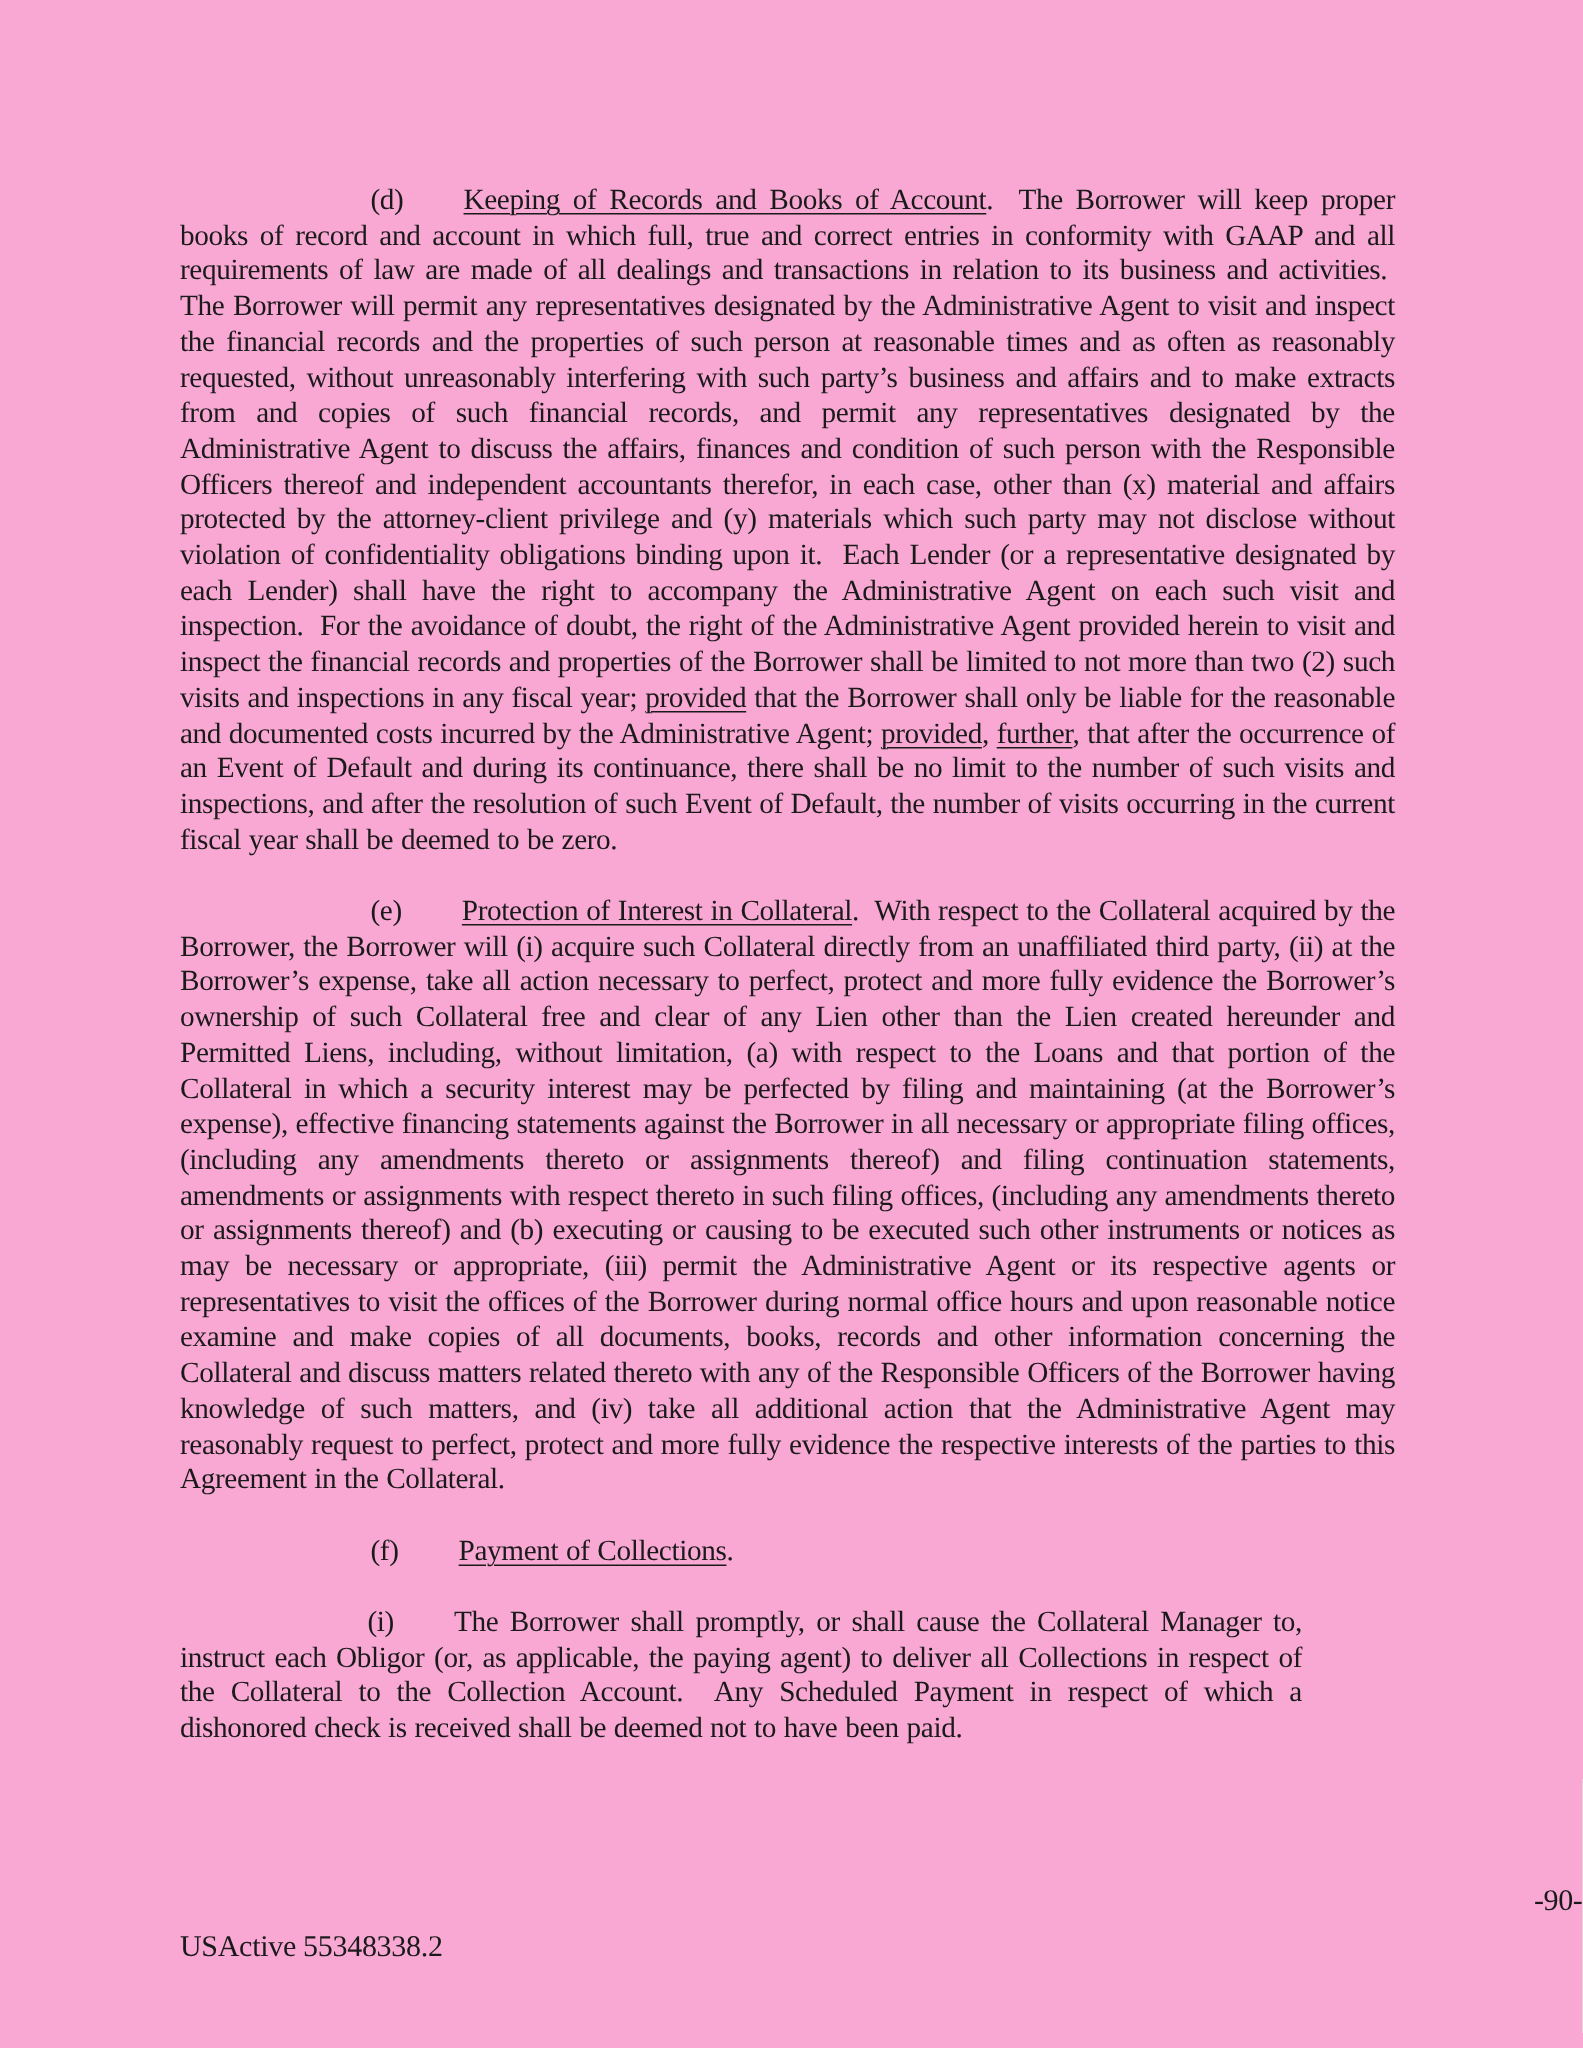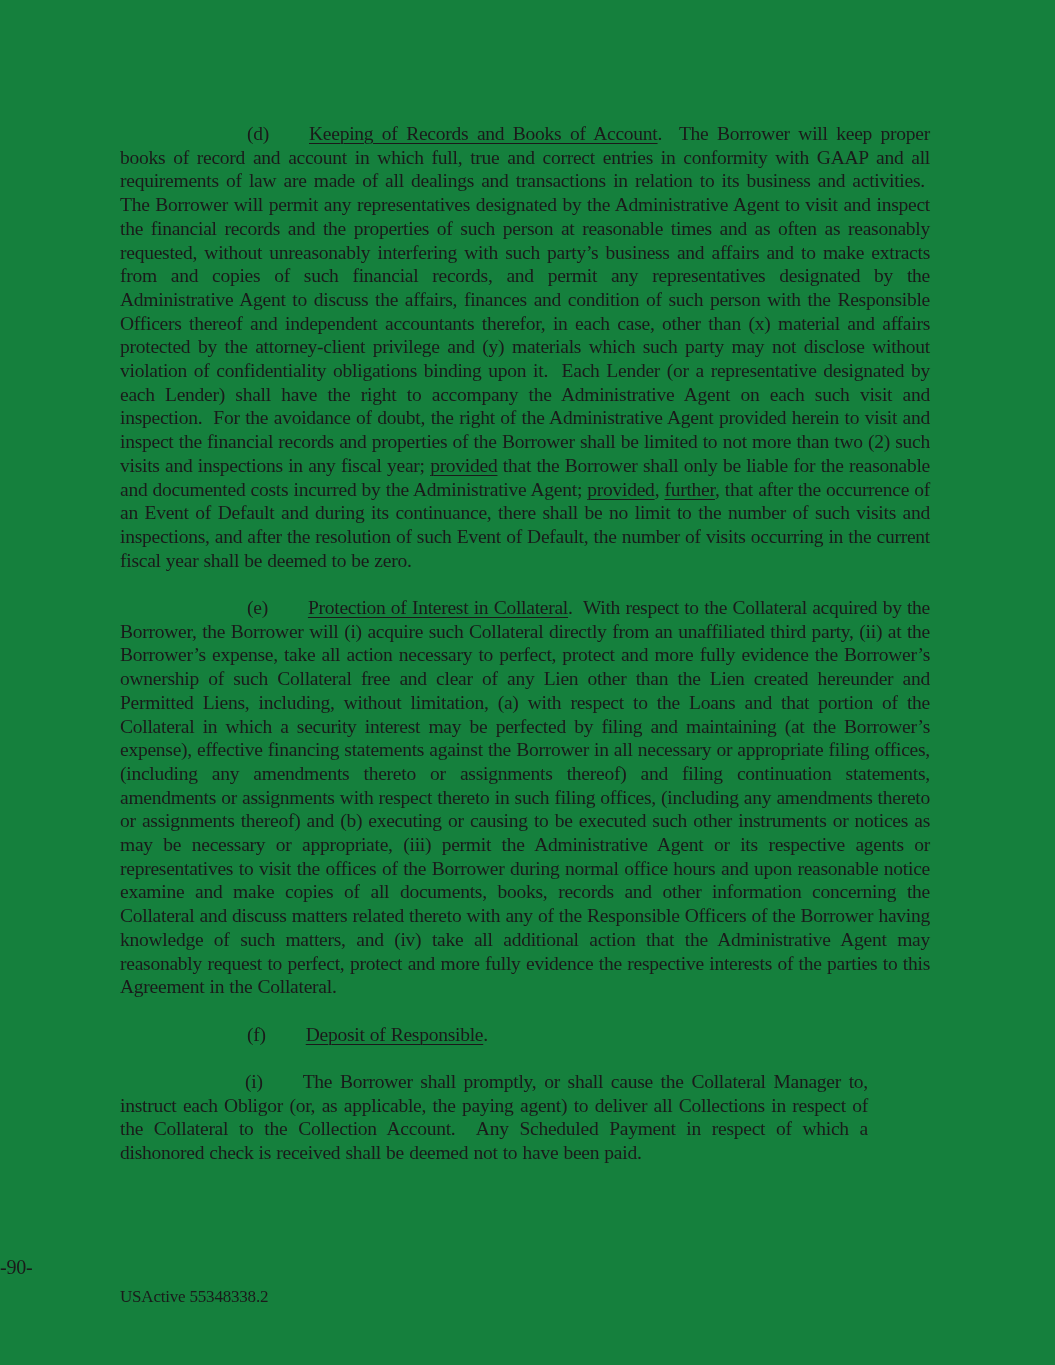--- a/index.html
+++ b/index.html
@@ -4,21 +4,21 @@
 <style>
   html, body {
     margin: 0;
     padding: 0;
     background: #e8e8e8;
   }
   .page {
     position: relative;
     width: 1055px;
     height: 1365px;
-    background: #15803d;
+    background: #f9a8d4;
     overflow: hidden;
     font-family: "Liberation Serif", "DejaVu Serif", serif;
     color: #1a1a1a;
   }
   .content {
     position: absolute;
     left: 120px;
     top: 122px;
     width: 810px;
   }
@@ -42,38 +42,38 @@
   .u {
     text-decoration: underline;
     text-underline-offset: 2.5px;
     text-decoration-thickness: 1.4px;
   }
   .page-number {
     position: absolute;
     top: 1256px;
     left: 0;
     width: 100%;
-    text-align: left;
+    text-align: right;
     font-size: 20px;
     letter-spacing: -0.25px;
   }
   .doc-id {
     position: absolute;
     top: 1287px;
     left: 120px;
-    font-size: 17px;
+    font-size: 20px;
     letter-spacing: -0.2px;
     text-align: right;
   }
 </style>
 </head>
 <body>
 
 <div class="page">
   <div class="content">
       <p class="para"><span>(d)</span><span class="tab"></span><span class="u">Keeping of Records and Books of Account</span><span>.&nbsp; The Borrower will keep proper books of record and account in which full, true and correct entries in conformity with GAAP and all requirements of law are made of all dealings and transactions in relation to its business and activities.&nbsp; The Borrower will permit any representatives designated by the Administrative Agent to visit and inspect the financial records and the properties of such person at reasonable times and as often as reasonably requested, without unreasonably interfering with such party’s business and affairs and to make extracts from and copies of such financial records, and permit any representatives designated by the Administrative Agent to discuss the affairs, finances and condition of such person with the Responsible Officers thereof and independent accountants therefor, in each case, other than (x) material and affairs protected by the attorney-client privilege and (y) materials which such party may not disclose without violation of confidentiality obligations binding upon it.&nbsp; Each Lender (or a representative designated by each Lender) shall have the right to accompany the Administrative Agent on each such visit and inspection.&nbsp; For the avoidance of doubt, the right of the Administrative Agent provided herein to visit and inspect the financial records and properties of the Borrower shall be limited to not more than two (2) such visits and inspections in any fiscal year; </span><span class="u">provided</span><span> that the Borrower shall only be liable for the reasonable and documented costs incurred by the Administrative Agent; </span><span class="u">provided</span><span>, </span><span class="u">further</span><span>, that after the occurrence of an Event of Default and during its continuance, there shall be no limit to the number of such visits and inspections, and after the resolution of such Event of Default, the number of visits occurring in the current fiscal year shall be deemed to be zero.</span></p>
       <p class="para"><span>(e)</span><span class="tab"></span><span class="u">Protection of Interest in Collateral</span><span>.&nbsp; With respect to the Collateral acquired by the Borrower, the Borrower will (i) acquire such Collateral directly from an unaffiliated third party, (ii) at the Borrower’s expense, take all action necessary to perfect, protect and more fully evidence the Borrower’s ownership of such Collateral free and clear of any Lien other than the Lien created hereunder and Permitted Liens, including, without limitation, (a) with respect to the Loans and that portion of the Collateral in which a security interest may be perfected by filing and maintaining (at the Borrower’s expense), effective financing statements against the Borrower in all necessary or appropriate filing offices, (including any amendments thereto or assignments thereof) and filing continuation statements, amendments or assignments with respect thereto in such filing offices, (including any amendments thereto or assignments thereof) and (b) executing or causing to be executed such other instruments or notices as may be necessary or appropriate, (iii) permit the Administrative Agent or its respective agents or representatives to visit the offices of the Borrower during normal office hours and upon reasonable notice examine and make copies of all documents, books, records and other information concerning the Collateral and discuss matters related thereto with any of the Responsible Officers of the Borrower having knowledge of such matters, and (iv) take all additional action that the Administrative Agent may reasonably request to perfect, protect and more fully evidence the respective interests of the parties to this Agreement in the Collateral.</span></p>
-      <p class="para"><span>(f)</span><span class="tab"></span><span class="u">Deposit of Responsible</span><span>.</span></p>
+      <p class="para"><span>(f)</span><span class="tab"></span><span class="u">Payment of Collections</span><span>.</span></p>
       <p class="para sub"><span>(i)</span><span class="tab"></span><span>The Borrower shall promptly, or shall cause the Collateral Manager to, instruct each Obligor (or, as applicable, the paying agent) to deliver all Collections in respect of the Collateral to the Collection Account.&nbsp; Any Scheduled Payment in respect of which a dishonored check is received shall be deemed not to have been paid.</span></p>
     </div>
   <div class="page-number">-90-</div>
   <div class="doc-id">USActive 55348338.2</div>
 </div>
 
 </body></html>

